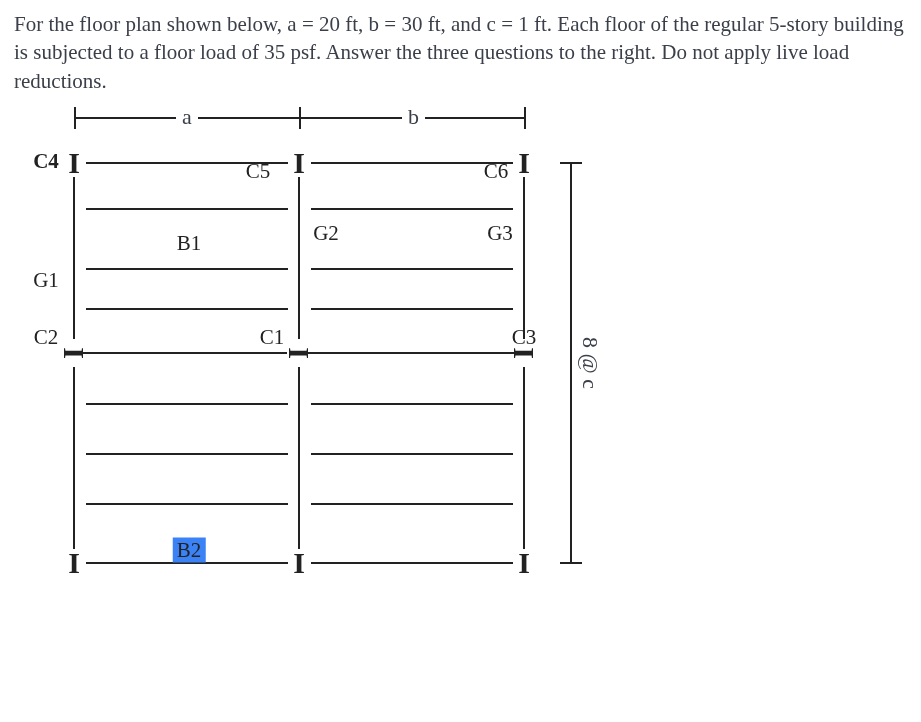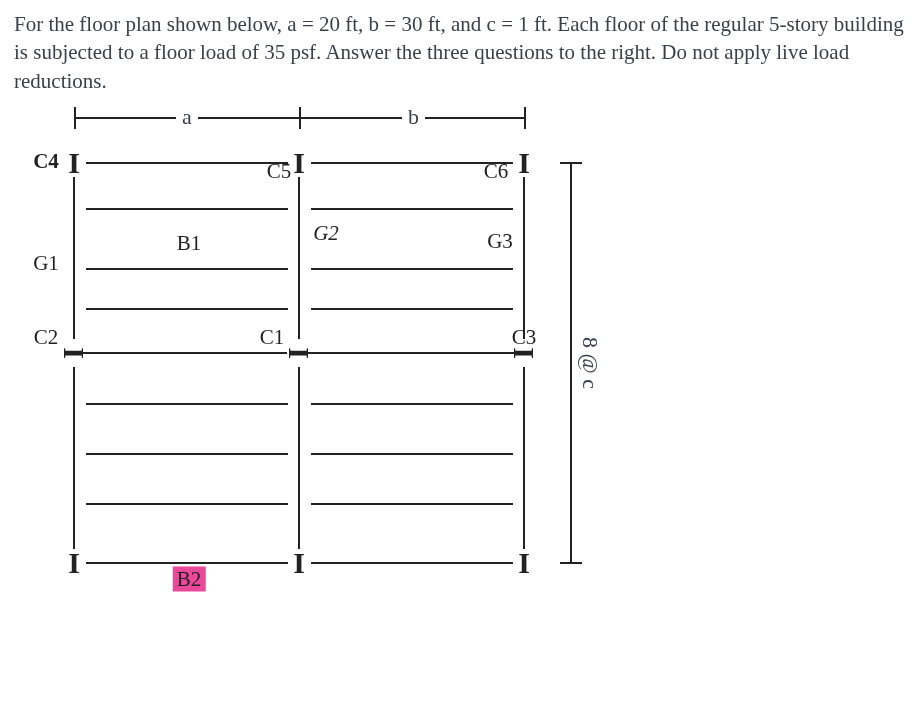--- a/index.html
+++ b/index.html
@@ -70,40 +70,40 @@
   <div class="tick-h" style="left:275px; top:4px;"></div>
   <div class="tick-h" style="left:500px; top:4px;"></div>
   <div class="dimline-h" style="left:50px; top:14px; width:452px;"></div>
   <div class="dim-label" style="left:152px; top:1px;">a</div>
   <div class="dim-label" style="left:378px; top:1px;">b</div>
 
   <div class="col-H" style="left:50px; top:60px;">I</div>
   <div class="col-H" style="left:275px; top:60px;">I</div>
   <div class="col-H" style="left:500px; top:60px;">I</div>
   <div class="lbl" style="left:22px; top:58px;font-weight:bold;">C4</div>
-  <div class="lbl" style="left:255px; top:68px;">C5</div>
+  <div class="lbl" style="left:234px; top:68px;">C5</div>
   <div class="lbl" style="left:472px; top:68px;">C6</div>
 
   <div class="col-H rot" style="left:50px; top:250px;">I</div>
   <div class="col-H rot" style="left:275px; top:250px;">I</div>
   <div class="col-H rot" style="left:500px; top:250px;">I</div>
   <div class="lbl" style="left:22px; top:234px;">C2</div>
   <div class="lbl" style="left:248px; top:234px;text-align:center;">C1</div>
   <div class="lbl" style="left:500px; top:234px;">C3</div>
 
   <div class="col-H" style="left:50px; top:460px;">I</div>
   <div class="col-H" style="left:275px; top:460px;">I</div>
   <div class="col-H" style="left:500px; top:460px;">I</div>
 
   <div class="beam-v" style="left:49px; top:74px; height:162px;"></div>
   <div class="beam-v" style="left:274px; top:74px; height:162px;"></div>
   <div class="beam-v" style="left:499px; top:74px; height:162px;"></div>
-  <div class="lbl" style="left:22px; top:160px;font-family:Liberation Serif, serif;">G1</div>
-  <div class="lbl" style="left:302px; top:130px;font-style:italic;">G2</div>
-  <div class="lbl" style="left:476px; top:130px;margin-top:8px;">G3</div>
+  <div class="lbl" style="left:22px; top:177px;font-family:Liberation Serif, serif;">G1</div>
+  <div class="lbl" style="left:302px; top:130px;">G2</div>
+  <div class="lbl" style="left:476px; top:130px;">G3</div>
 
   <div class="beam-v" style="left:49px; top:264px; height:182px;"></div>
   <div class="beam-v" style="left:274px; top:264px; height:182px;"></div>
   <div class="beam-v" style="left:499px; top:264px; height:182px;"></div>
 
   <div class="beam-h" style="left:62px; top:59px; width:202px;"></div>
   <div class="beam-h" style="left:287px; top:59px; width:202px;"></div>
 
   <div class="beam-h" style="left:58px; top:249px; width:205px;"></div>
   <div class="beam-h" style="left:283px; top:249px; width:209px;"></div>
@@ -121,20 +121,20 @@
 
   <div class="beam-h" style="left:62px; top:300px; width:202px;"></div>
   <div class="beam-h" style="left:62px; top:350px; width:202px;"></div>
   <div class="beam-h" style="left:62px; top:400px; width:202px;"></div>
 
   <div class="beam-h" style="left:287px; top:300px; width:202px;"></div>
   <div class="beam-h" style="left:287px; top:350px; width:202px;"></div>
   <div class="beam-h" style="left:287px; top:400px; width:202px;"></div>
 
   <div class="lbl" style="left:165px; top:140px; background:#fff; padding:0 4px;">B1</div>
-  <div class="lbl" style="left:165px; top:447px; background:#ec4899; padding:0 4px;margin-top:29px;">B2</div>
+  <div class="lbl" style="left:165px; top:447px; background:#3b82f6; padding:0 4px;">B2</div>
 
   <div class="tick-v" style="left:536px; top:59px;"></div>
   <div class="tick-v" style="left:536px; top:459px;"></div>
   <div class="dimline-v" style="left:546px; top:59px; height:402px;"></div>
   <div class="vtext" style="left:566px; top:260px;">8 @ c</div>
 
 </div>
 
 </body></html>

